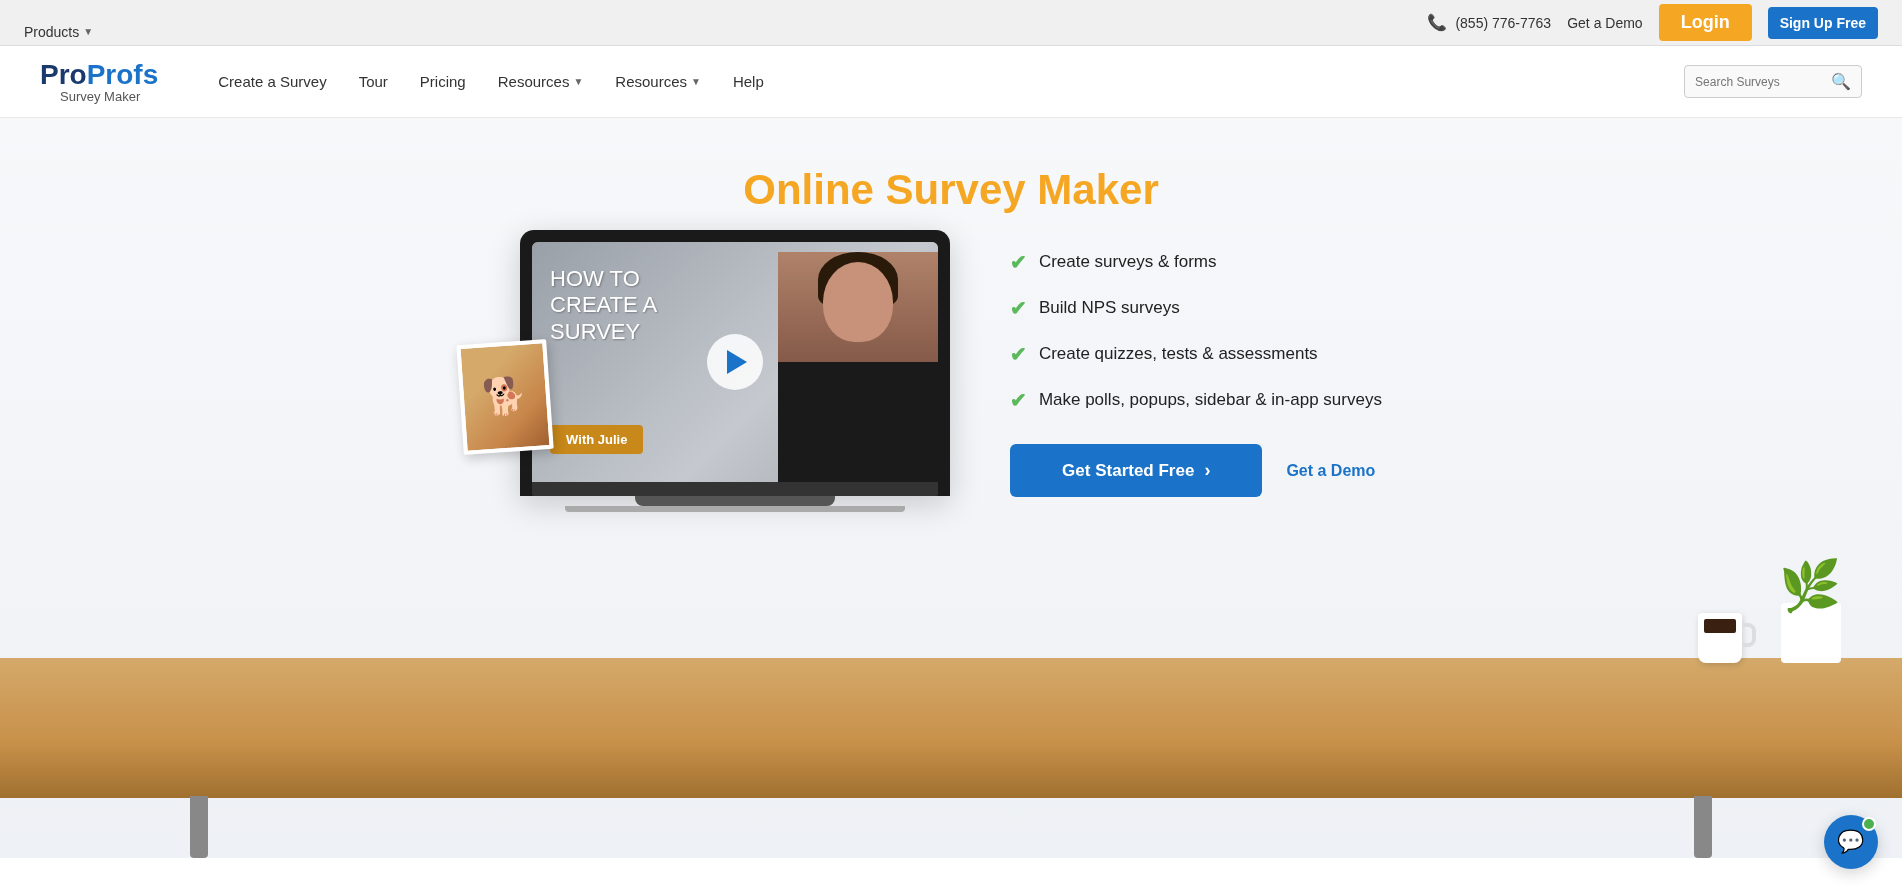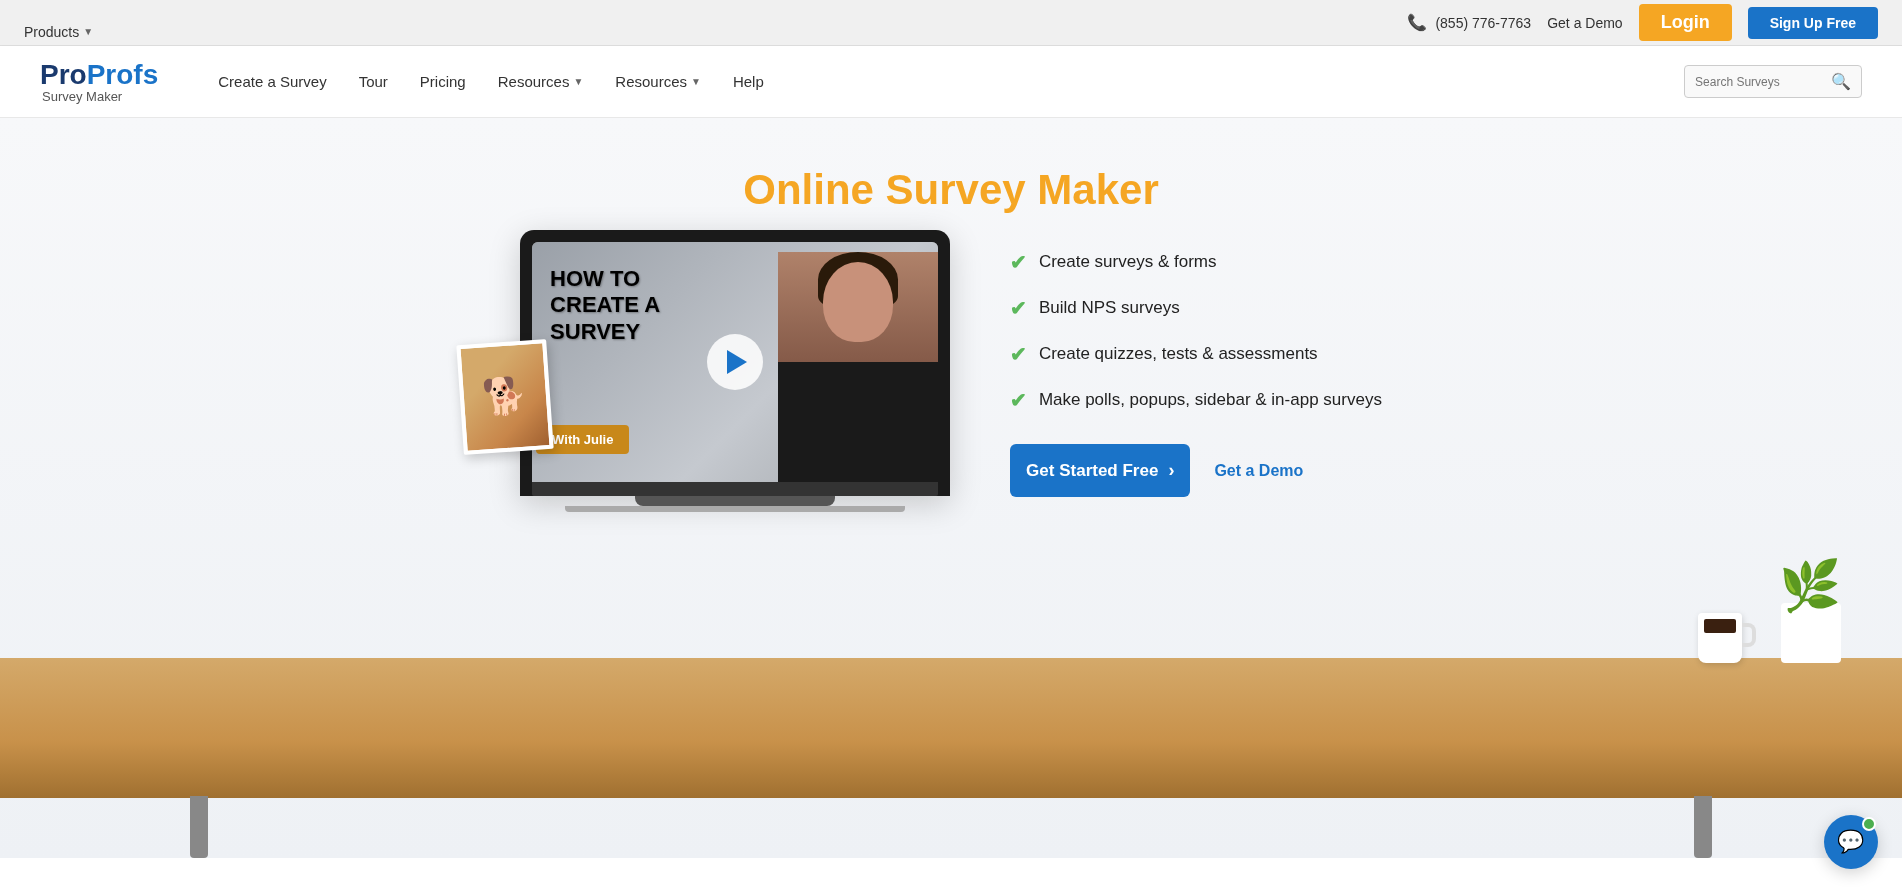--- a/index.html
+++ b/index.html
@@ -27,38 +27,38 @@
       padding: 8px 22px;
       border-radius: 4px;
       font-size: 18px;
       font-weight: 600;
       cursor: pointer;
     }
     .btn-signup {
       background: #1a73c8;
       color: #fff;
       border: none;
-      padding: 8px 22px;
+      padding: 8px 12px;
       border-radius: 4px;
       font-size: 14px;
       font-weight: 600;
       cursor: pointer;
     }
 
     
     .main-nav {
       background: #fff;
       display: flex;
       align-items: center;
       padding: 0 40px;
       height: 72px;
       border-bottom: 1px solid #e8e8e8;
       box-shadow: 0 2px 4px rgba(0,0,0,0.04);
     }
-    .logo { display: flex; flex-direction: column; align-items: flex-start; margin-right: 60px; }
+    .logo { display: flex; flex-direction: column; align-items: center; margin-right: 60px; }
     .logo-text { display: flex; align-items: baseline; gap: 0; }
     .logo-pro { font-size: 28px; font-weight: 800; color: #1a3a6e; }
     .logo-profs { font-size: 28px; font-weight: 800; color: #1a73c8; }
     .logo-sub { font-size: 13px; color: #555; margin-top: -2px; margin-left: 2px; }
     .nav-links { display: flex; align-items: flex-end; gap: 32px; flex: 1; }
     .nav-link { font-size: 15px; color: #333; text-decoration: none; cursor: pointer; display: flex; align-items: center; gap: 4px; }
     .nav-search {
       display: flex;
       align-items: center;
       border: 1px solid #ccc;
@@ -170,25 +170,25 @@
       background: #1a1a1a;
       border-radius: 0;
     }
 
     .screen-text-box {
       position: absolute;
       left: 18px; top: 24px;
       color: #fff;
       text-align: left;
     }
-    .screen-how { font-size: 22px; font-weight: 700; line-height: 1.2; color: #000000; text-shadow: 1px 1px 2px rgba(0,0,0,0.3); }
+    .screen-how { font-size: 22px; font-weight: 400; line-height: 1.2; color: #ffffff; text-shadow: 1px 1px 2px rgba(0,0,0,0.3); }
 
     .screen-badge {
       position: absolute;
-      left: 4px;
+      left: 18px;
       bottom: 28px;
       background: #c8881a;
       color: #fff;
       padding: 7px 16px;
       border-radius: 4px;
       font-size: 13px;
       font-weight: 700;
     }
 
     .play-btn {
@@ -273,21 +273,21 @@
 
     .cta-row {
       display: flex;
       align-items: center;
       gap: 24px;
       margin-top: 32px;
     }
     .btn-get-started {
       background: #1a73c8;
       color: #fff;
-      padding: 16px 16px;
+      padding: 16px 52px;
       border-radius: 6px;
       font-size: 17px;
       font-weight: 700;
       border: none;
       cursor: pointer;
       display: flex;
       align-items: center;
       gap: 10px;
     }
     .btn-get-demo {

